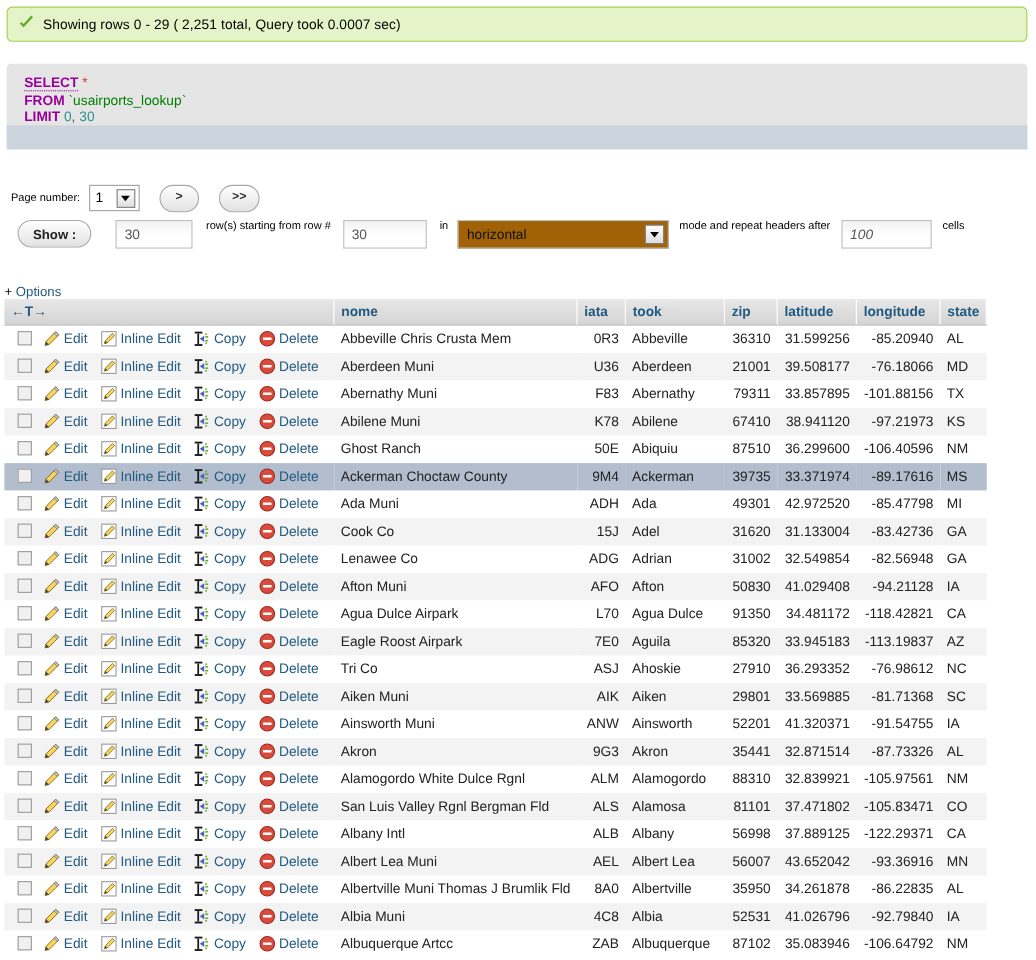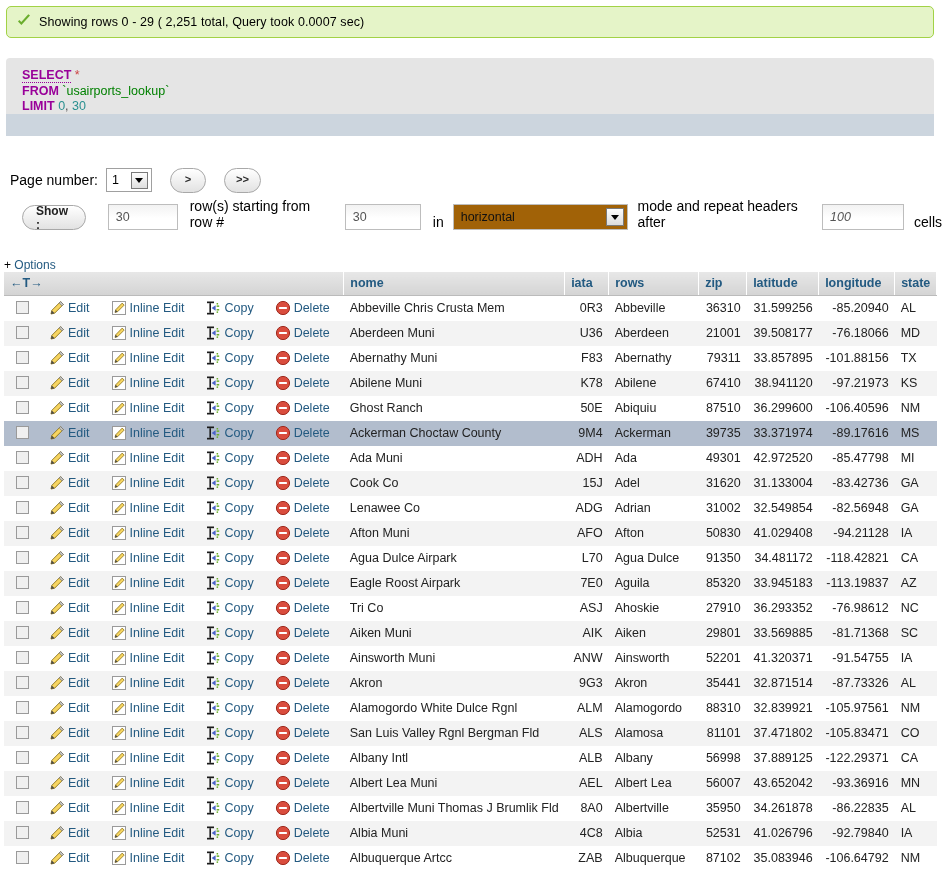--- a/index.html
+++ b/index.html
@@ -68,21 +68,21 @@
   }
 
   
   .controls { position: absolute; left: 0; top: 150px; width: 942px; }
 
   .row-pager {
     display: flex; align-items: center;
     padding: 18px 0 0 10px;
     height: 42px;
   }
-  .lbl { font-size: 14px; color: #000; }
+  .lbl { font-size: 10px; color: #000; }
   .pagesel {
     margin-left: 8px;
     width: 46px; height: 24px;
     border: 1px solid #a0a0a0;
     background: #ffffff;
     display: flex; align-items: center;
     padding: 0 2px 0 5px;
     font-size: 12.5px;
     position: relative;
   }
@@ -107,22 +107,22 @@
     border-radius: 13px;
     background: linear-gradient(#ffffff,#e2e2e2);
     display: flex; align-items: center; justify-content: center;
     font-size: 11px; font-weight: bold;
     color: #2b2b2b;
     cursor: pointer;
     font-family: "Liberation Mono", monospace;
   }
 
   .row-show {
-    display: flex; align-items: flex-end;
-    padding: 8px 0 0 22px;
+    display: flex; align-items: flex-start;
+    padding: 8px 0 0 16px;
     height: 38px;
   }
   .showbtn {
     min-width: 62px; height: 25px;
     padding: 0 13px;
     border: 1px solid #a8a8a8;
     border-radius: 13px;
     background: linear-gradient(#ffffff,#e2e2e2);
     display: flex; align-items: center; justify-content: center;
     font-size: 12px; font-weight: bold;
@@ -191,21 +191,21 @@
   }
   tr.odd  td { background: #ffffff; }
   tr.even td { background: #f3f3f3; }
   tr.marked td { background: #b2bdcd !important; }
 
   td.num-cell { text-align: right; padding-right: 7px; }
   td.act { padding: 0; }
 
   .actcell {
     display: flex; align-items: center;
-    gap: 13px;
+    gap: 3px;
     padding-left: 6px;
     white-space: nowrap;
   }
   .cbx {
     width: 13px; height: 13px;
     border: 1px solid #9a9a9a;
     background: #f0f0f0;
     display: inline-block;
     flex: 0 0 auto;
     margin-right: 7px;
@@ -279,21 +279,21 @@
 
 <div class="tblwrap">
   <table class="results">
     <thead>
       <tr>
         <th class="actions" style="width:280px;">
           <span class="sorthdr">←T→</span>
         </th>
         <th style="width:35px;">nome</th>
         <th style="width:44px;">iata</th>
-        <th style="width:90px;">rows</th>
+        <th style="width:90px;">took</th>
         <th style="width:48px;">zip</th>
         <th style="width:72px;">latitude</th>
         <th style="width:76px;">longitude</th>
         <th style="width:36px;">state</th>
       </tr>
     </thead>
     <tbody id="tbody">
         <tr class="odd">
           <td class="act">
             <div class="actcell">

